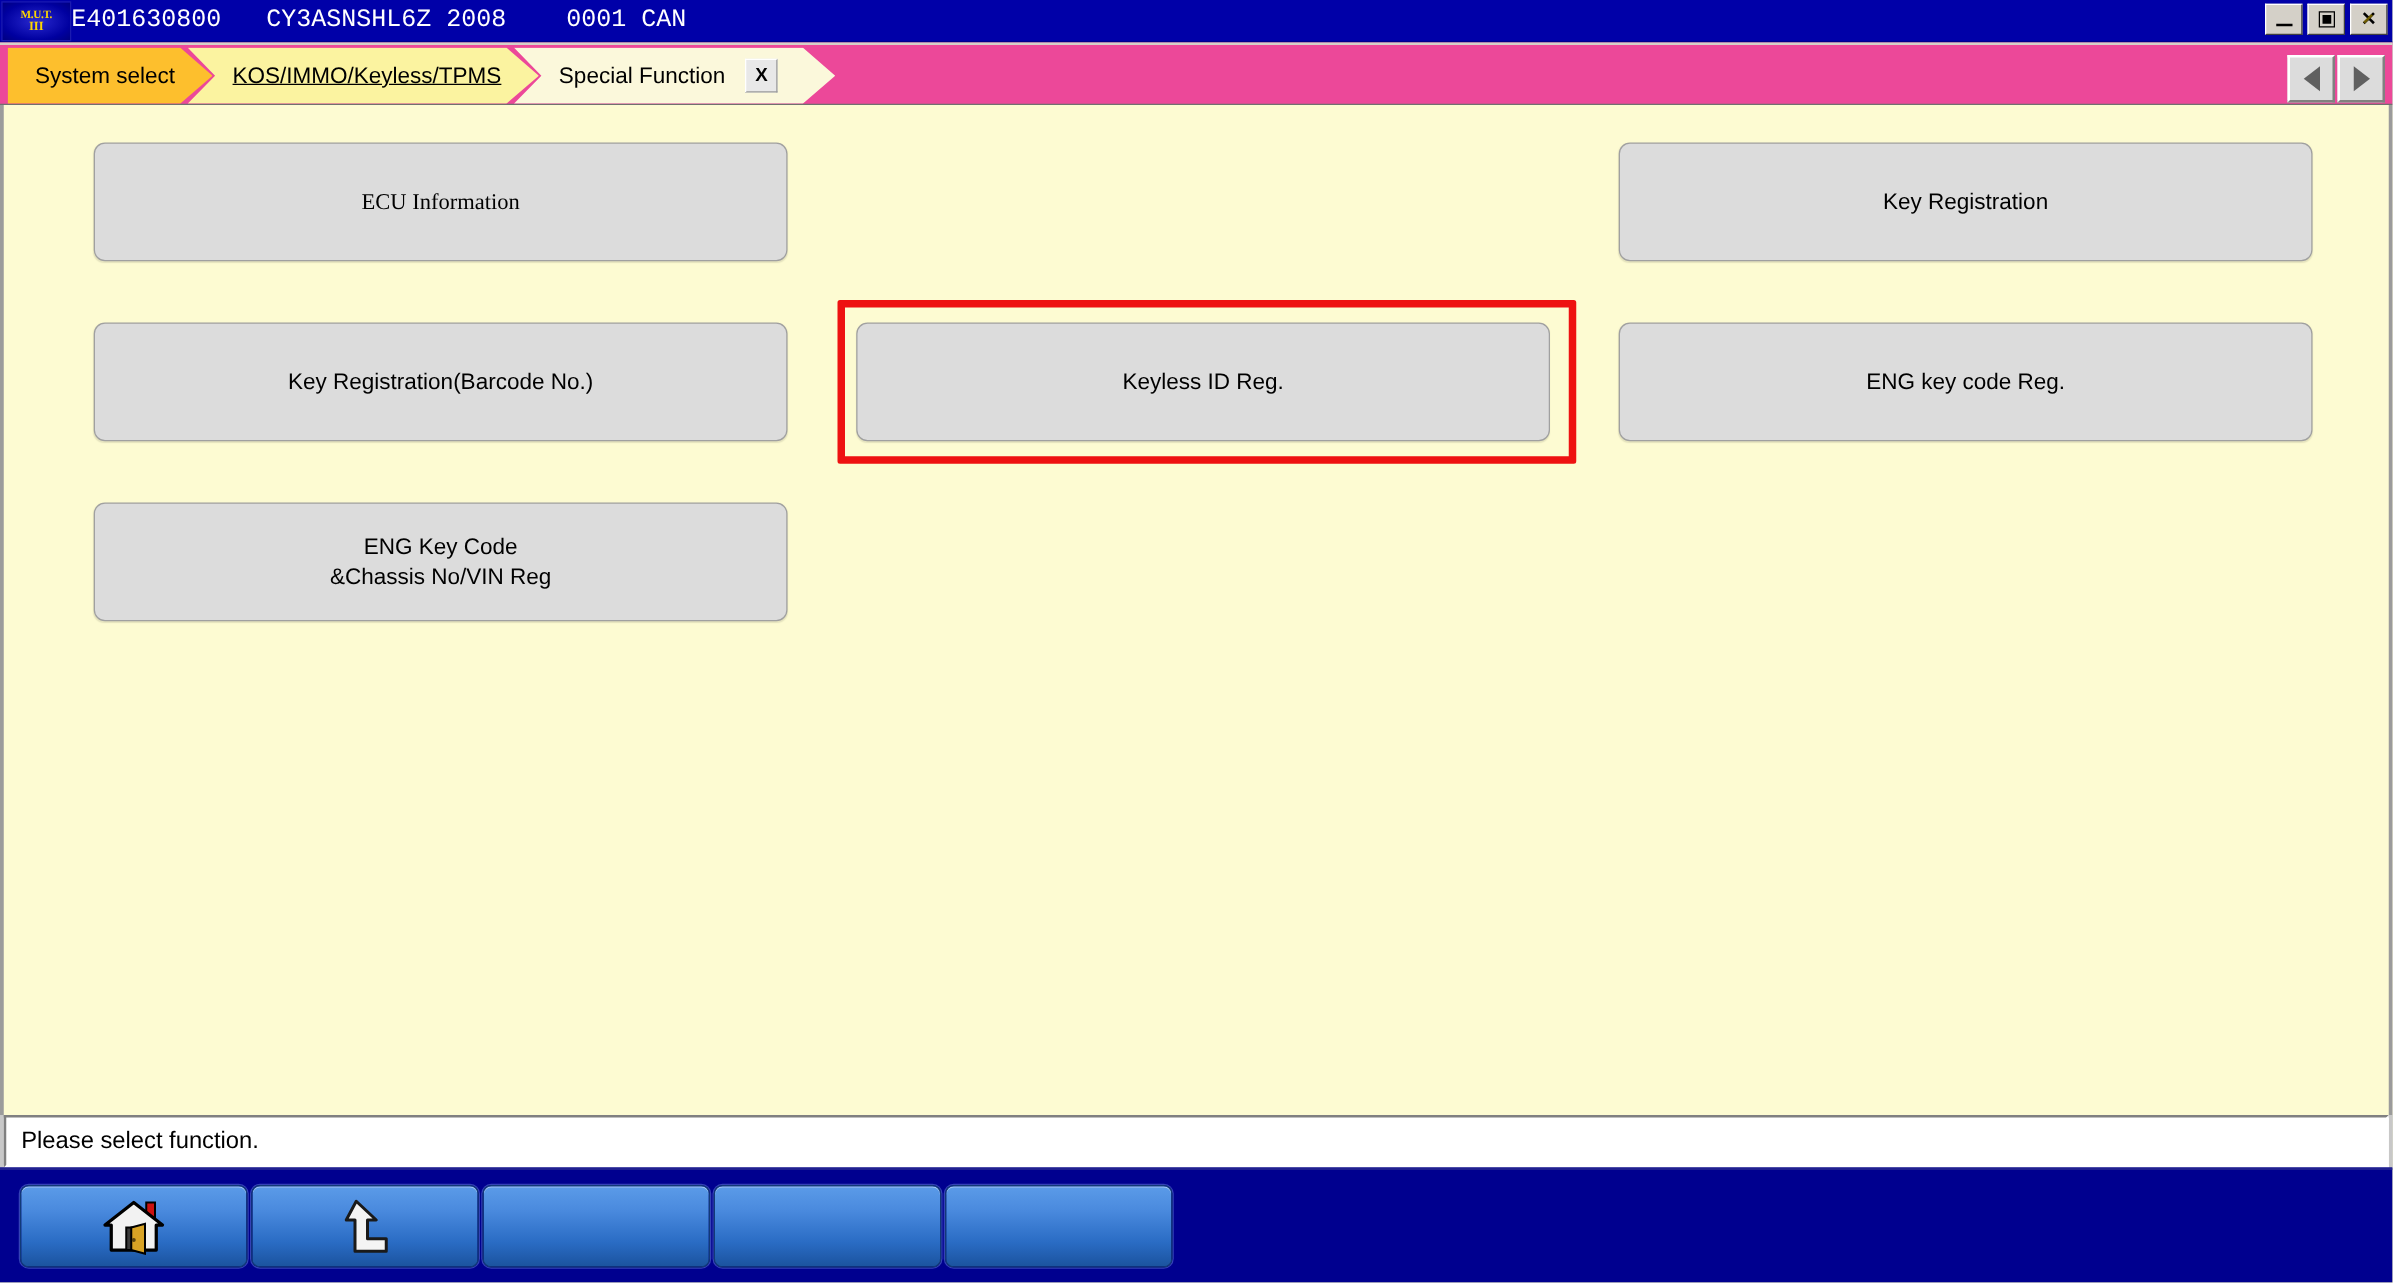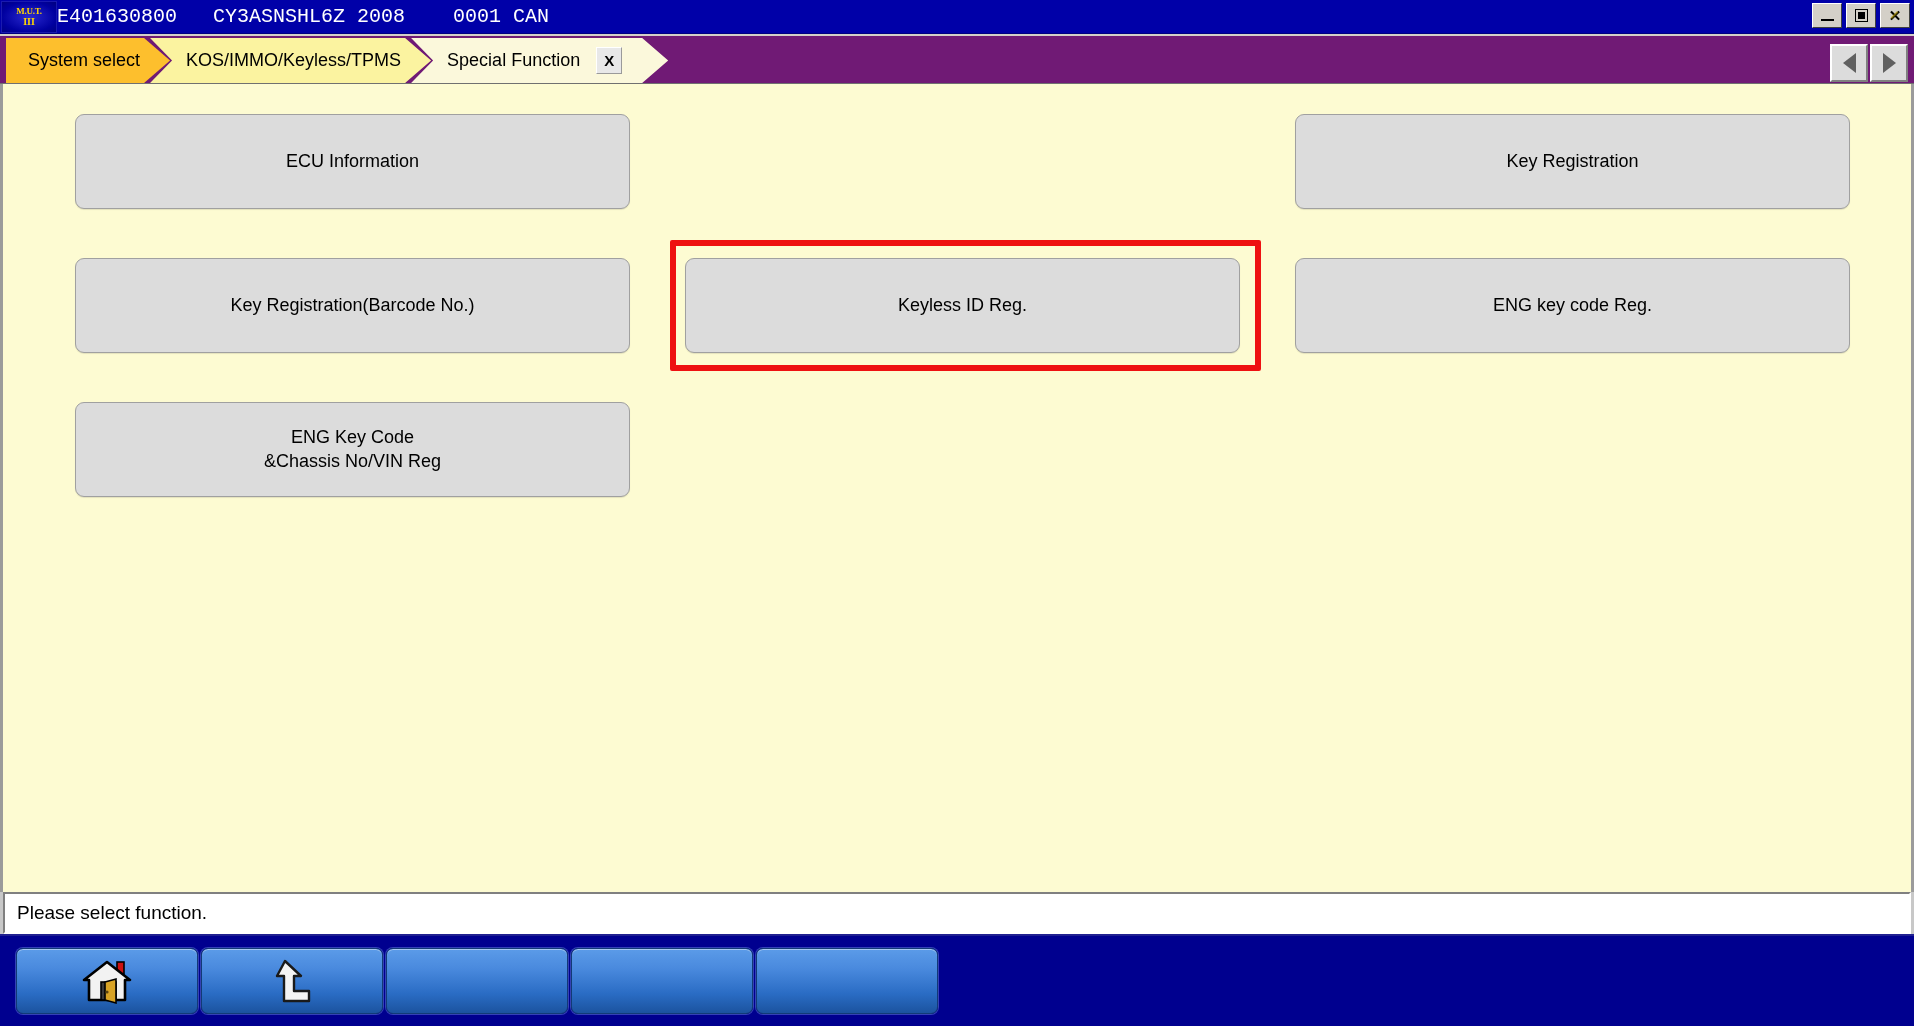--- a/index.html
+++ b/index.html
@@ -106,21 +106,21 @@
     width: 9px; height: 2px;
     background: #c8a800;
     transform: rotate(-45deg);
     opacity: 0.55;
   }
 
   
   .tabbar {
     height: 50px;
     min-height: 50px;
-    background: #701a75;
+    background: #ec4899;
     position: relative;
     display: flex;
     border-top: 2px solid #d4d0c8;
     border-bottom: 1px solid #707070;
   }
 
   .tabs {
     display: flex;
     align-items: flex-end;
     height: 100%;
@@ -139,21 +139,21 @@
     cursor: pointer;
     clip-path: polygon(0 0, calc(100% - 26px) 0, 100% 50%, calc(100% - 26px) 100%, 0 100%, 22px 50%);
     margin-right: -20px;
     white-space: nowrap;
   }
   .tab:first-child {
     clip-path: polygon(0 0, calc(100% - 26px) 0, 100% 50%, calc(100% - 26px) 100%, 0 100%, 0 100%);
     padding-left: 22px;
   }
   .tab.t-system  { background: #fdbf2d; z-index: 5; }
-  .tab.t-kos     { background: #fbf3a0; z-index: 4; }
+  .tab.t-kos     { background: #fbf3a0; z-index: 4; text-decoration: underline; }
   .tab.t-special { background: #fbf8db; z-index: 3; padding-right: 46px; }
 
   .tab-close {
     width: 26px;
     height: 27px;
     background: #e8e8e8;
     border: 1px solid #9a9a9a;
     border-top-color: #ffffff;
     border-left-color: #ffffff;
     display: inline-flex;
@@ -330,21 +330,21 @@
         <span class="tri-left"></span>
       </div>
       <div class="nav-btn">
         <span class="tri-right"></span>
       </div>
     </div>
   </div>
 
   <div class="content">
     <div class="btn-grid">
-      <div class="func-btn" style="grid-row:1;grid-column:1;">ECU Information</div>
+      <div class="func-btn" style="grid-row:1;grid-column:1;font-family:Liberation Serif, serif;">ECU Information</div>
       <div class="func-btn" style="grid-row:2;grid-column:1;">Key Registration(Barcode No.)</div>
       <div class="func-btn" style="grid-row:1;grid-column:3;">Key Registration</div>
       <div class="func-btn" style="grid-row:2;grid-column:2;">Keyless ID Reg.</div>
       <div class="func-btn" style="grid-row:2;grid-column:3;">ENG key code Reg.</div>
       <div class="func-btn" style="grid-row:3;grid-column:1;">ENG Key Code
 &amp;Chassis No/VIN Reg</div>
     </div>
     <div class="highlight-box" id="hl" style="border-color: rgb(238, 17, 17); left: 667px; top: 156px; width: 591px; height: 131px;"></div>
   </div>
 

